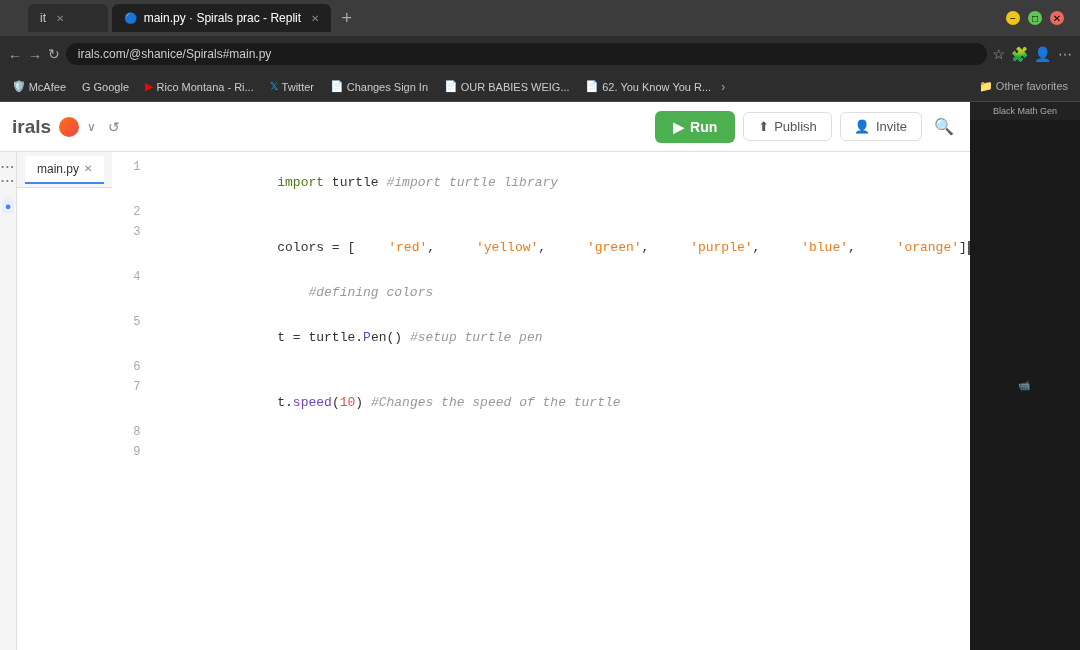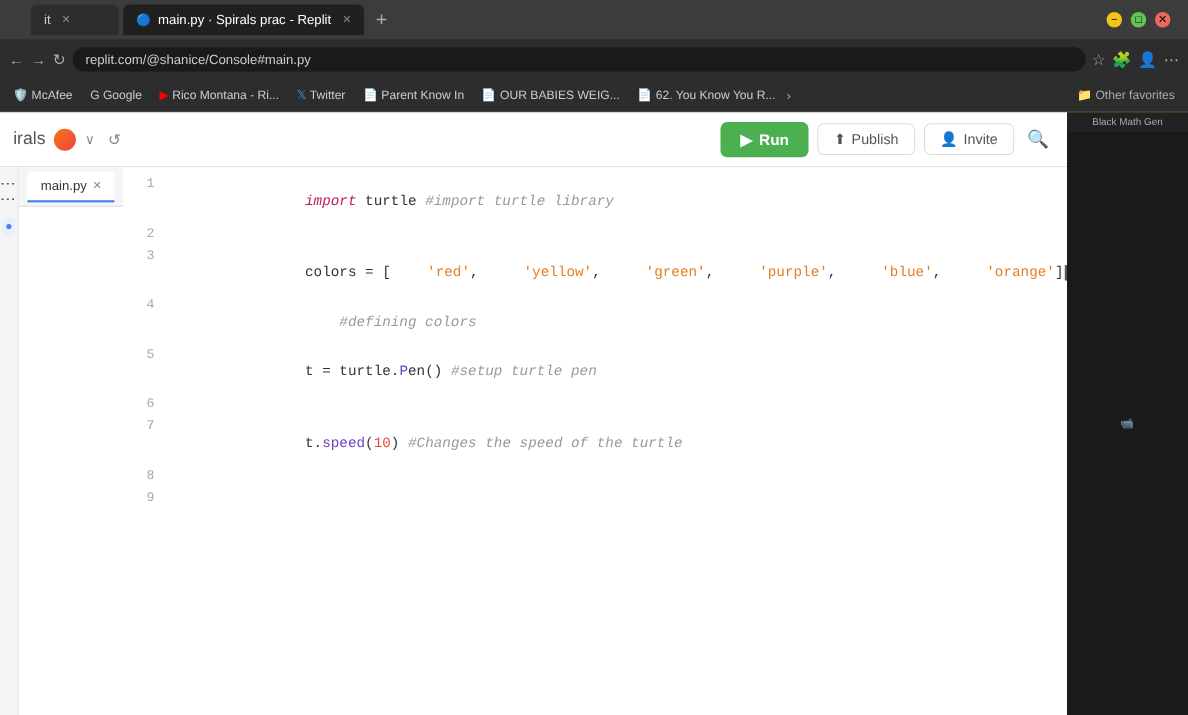--- a/index.html
+++ b/index.html
@@ -44,21 +44,21 @@
     .file-tab.active { color: #333; border-bottom: 2px solid #4285f4; background: #fff; }
     .file-tab-close { font-size: 10px; color: #888; }
 
     
     .code-area { flex: 1; overflow: auto; padding: 8px 0; font-family: 'Courier New', monospace; font-size: 13px; }
     .code-line { display: flex; min-height: 20px; }
     .line-num { width: 40px; text-align: right; padding-right: 12px; color: #aaa; font-size: 12px; user-select: none; flex-shrink: 0; }
     .line-content { flex: 1; white-space: pre; color: #333; }
 
     
-    .kw { color: #be185d; font-style: italic; }
+    .kw { color: #4d7c0f; }
     .str { color: #e67e22; margin-left: 33px; }
     .comment { color: #999; font-style: italic; }
     .fn { color: #6f42c1; }
     .num { color: #e74c3c; }
 
     
     .right-panel { width: 450px; display: flex; flex-direction: column; background: #0d1117; border-left: 1px solid #333; }
     .console-tabs { display: flex; align-items: center; background: #161b22; height: 36px; padding: 0 12px; gap: 16px; border-bottom: 1px solid #333; }
     .console-tab { font-size: 13px; color: #8b949e; cursor: pointer; padding: 6px 0; border-bottom: 2px solid transparent; margin-top: 40px; }
     .console-tab.active { color: #e6edf3; border-bottom: 2px solid #58a6ff; }
@@ -101,21 +101,21 @@
       <div class="win-btn win-maximize">□</div>
       <div class="win-btn win-close">✕</div>
     </div>
   </div>
 
   <div class="address-bar">
     <span class="browser-icon">←</span>
     <span class="browser-icon">→</span>
     <span class="browser-icon">↻</span>
     <div class="url-box">
-      <span>replit.com/@shanice/Console#main.py</span>
+      <span>irals.com/@shanice/Spirals#main.py</span>
     </div>
     <span class="browser-icon">☆</span>
     <span class="browser-icon">🧩</span>
     <span class="browser-icon">👤</span>
     <span class="browser-icon">⋯</span>
   </div>
 
   <div class="bookmarks-bar">
     <div class="bookmark-item">
       <span class="bookmark-icon">🛡️</span>
@@ -128,21 +128,21 @@
     <div class="bookmark-item">
       <span class="bookmark-icon" style="color:#f00;">▶</span>
       <span>Rico Montana - Ri...</span>
     </div>
     <div class="bookmark-item">
       <span class="bookmark-icon" style="color:#1da1f2;">𝕏</span>
       <span>Twitter</span>
     </div>
     <div class="bookmark-item">
       <span class="bookmark-icon">📄</span>
-      <span>Parent Know In</span>
+      <span>Changes Sign In</span>
     </div>
     <div class="bookmark-item">
       <span class="bookmark-icon">📄</span>
       <span>OUR BABIES WEIG...</span>
     </div>
     <div class="bookmark-item">
       <span class="bookmark-icon">📄</span>
       <span>62. You Know You R...</span>
     </div>
     <span style="color:#aaa; font-size:12px;">›</span>
@@ -150,21 +150,21 @@
       <span>📁</span>
       <span>Other favorites</span>
     </div>
   </div>
 
   <div style="display:flex; flex:1; overflow:hidden;">
 
     <div style="flex:1; display:flex; flex-direction:column; background:#fff; overflow:hidden;">
 
       <div class="replit-header">
-        <span style="font-size:16px; color:#555; font-weight:400;">irals</span>
+        <span style="font-size:19px; color:#555; font-weight:700;">irals</span>
         <div class="replit-color-dot"></div>
         <span style="font-size:12px; color:#888; cursor:pointer;">∨</span>
         <span style="font-size:14px; color:#888; cursor:pointer; padding:4px;">↺</span>
 
         <button class="run-btn">
           <span>▶</span>
           <span>Run</span>
         </button>
 
         <button class="publish-btn">

